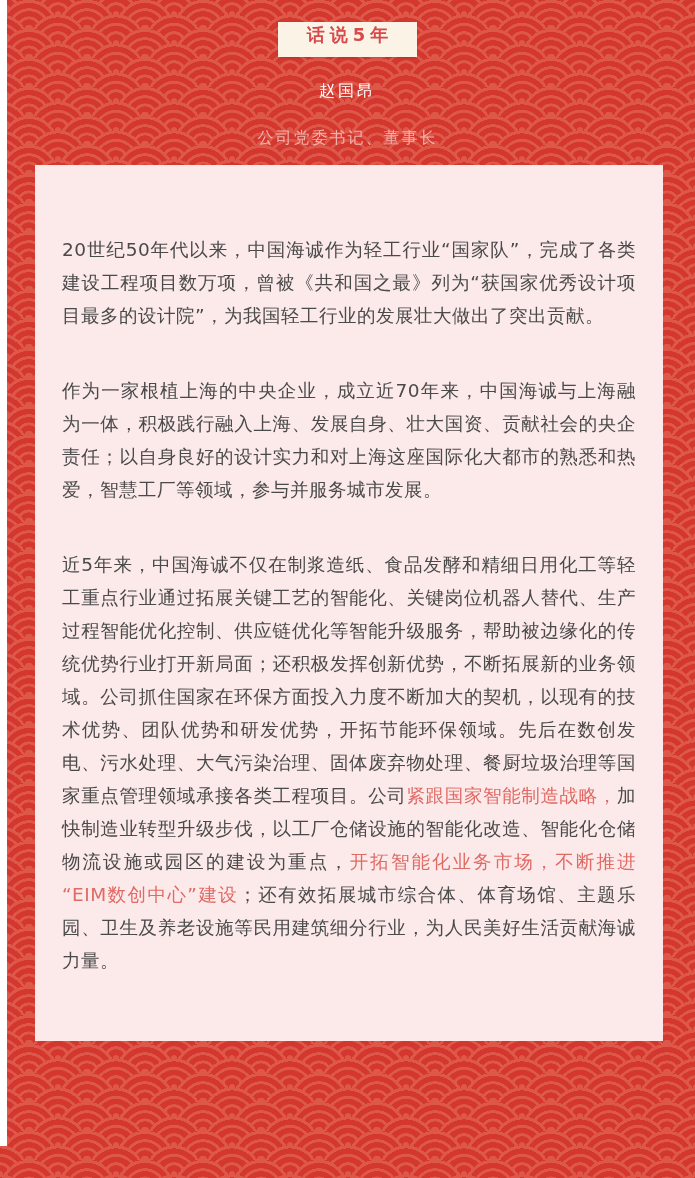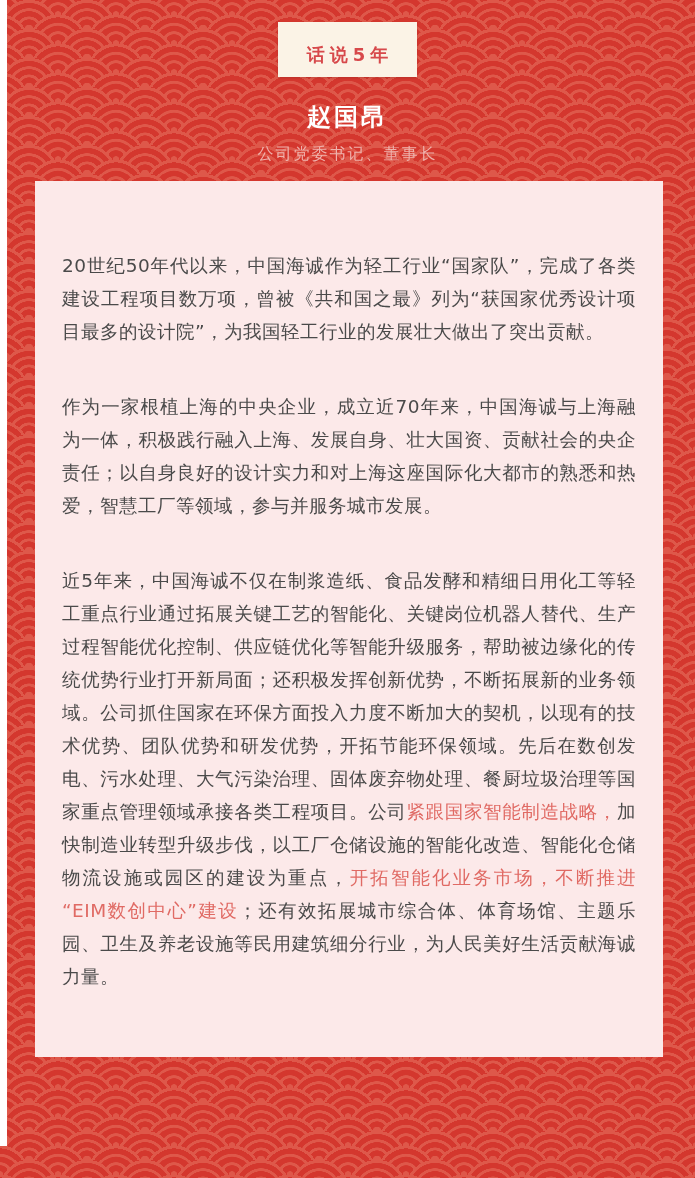--- a/index.html
+++ b/index.html
@@ -40,40 +40,40 @@
     height: 1146px;
     background: var(--edge-strip);
     z-index: 3;
   }
 
   .header { text-align: center; padding-top: 22px; position: relative; z-index: 2; }
 
   .badge {
     display: inline-block;
     background: var(--badge-cream);
-    padding: 21px 24px 10px 29px;
+    padding: 1px 24px 10px 29px;
     box-shadow: 0 1px 2px rgba(0,0,0,0.12);
   }
   .badge span {
     color: var(--badge-text);
     font-size: 18px;
     font-weight: bold;
     letter-spacing: 5px;
   }
 
   .author-name {
     margin-top: 24px;
     color: var(--author-name);
-    font-size: 24px;
-    font-weight: bold;
+    font-size: 16px;
+    font-weight: normal;
     letter-spacing: 3px;
   }
 
   .author-title {
-    margin-top: 11px;
+    margin-top: 26px;
     color: var(--author-title);
     font-size: 16px;
     letter-spacing: 2px;
   }
 
   .card {
     position: relative;
     z-index: 2;
     margin: 16px 32px 32px 35px;
     background: var(--card-pink);

